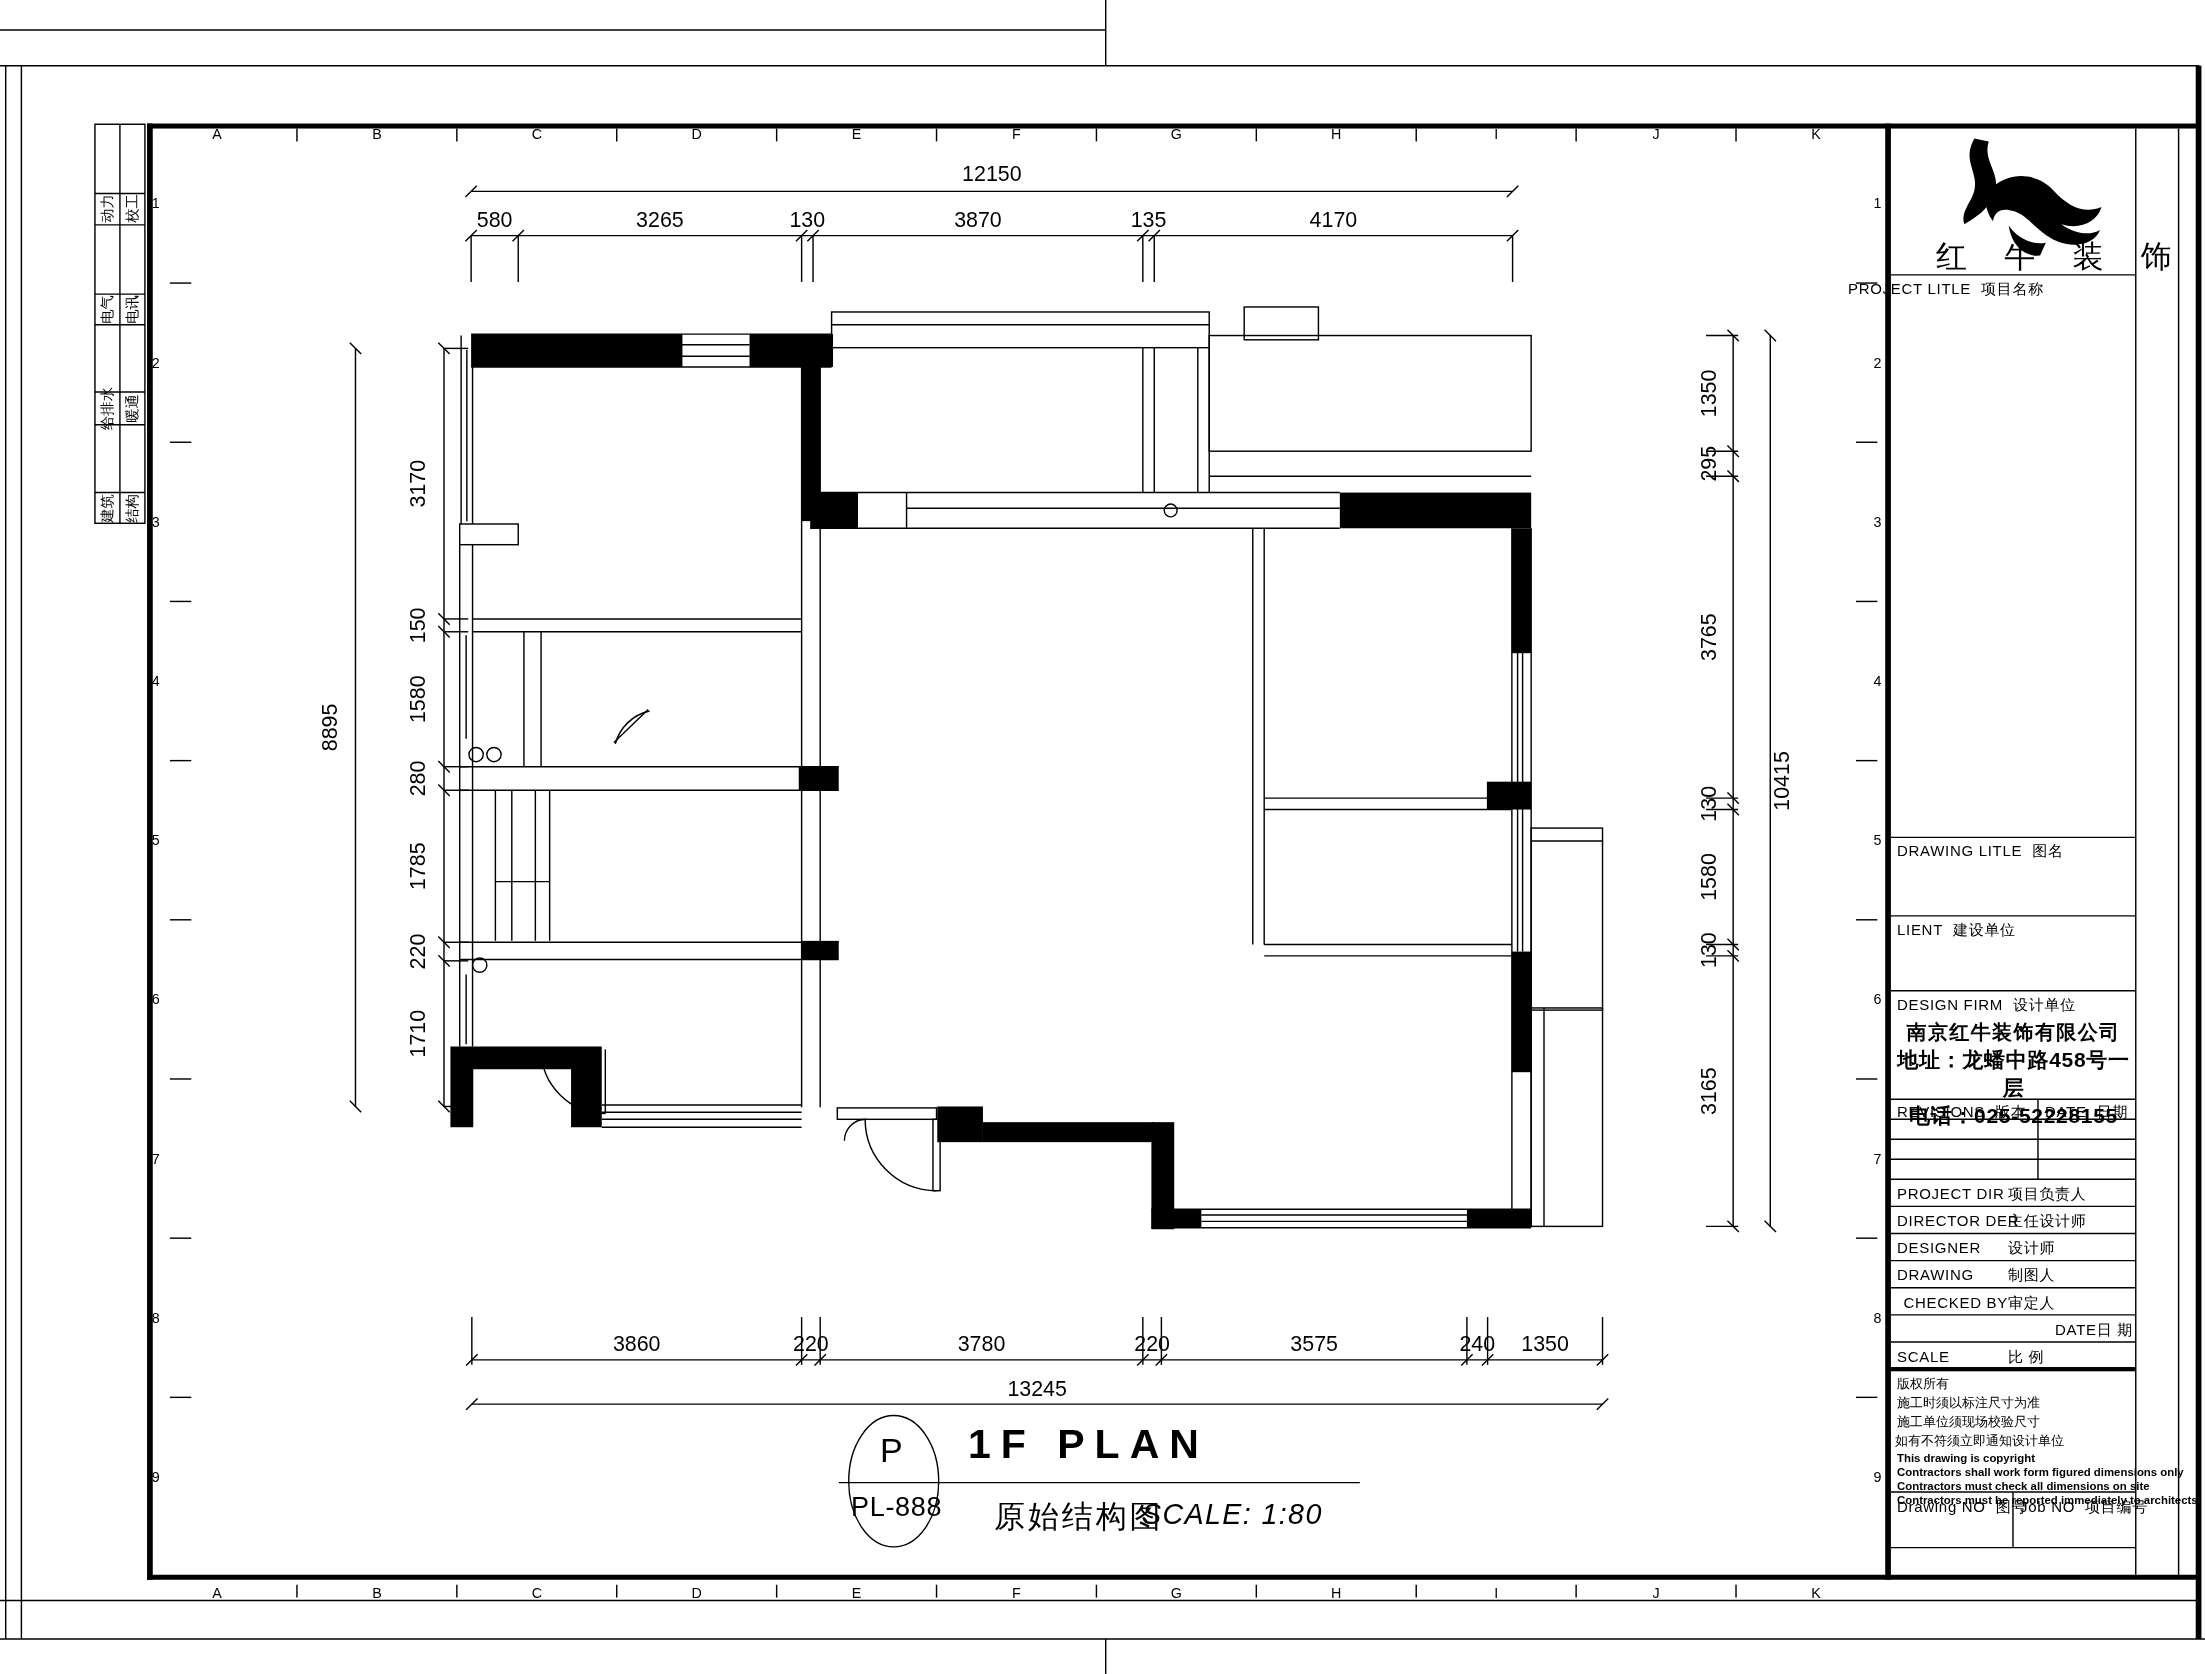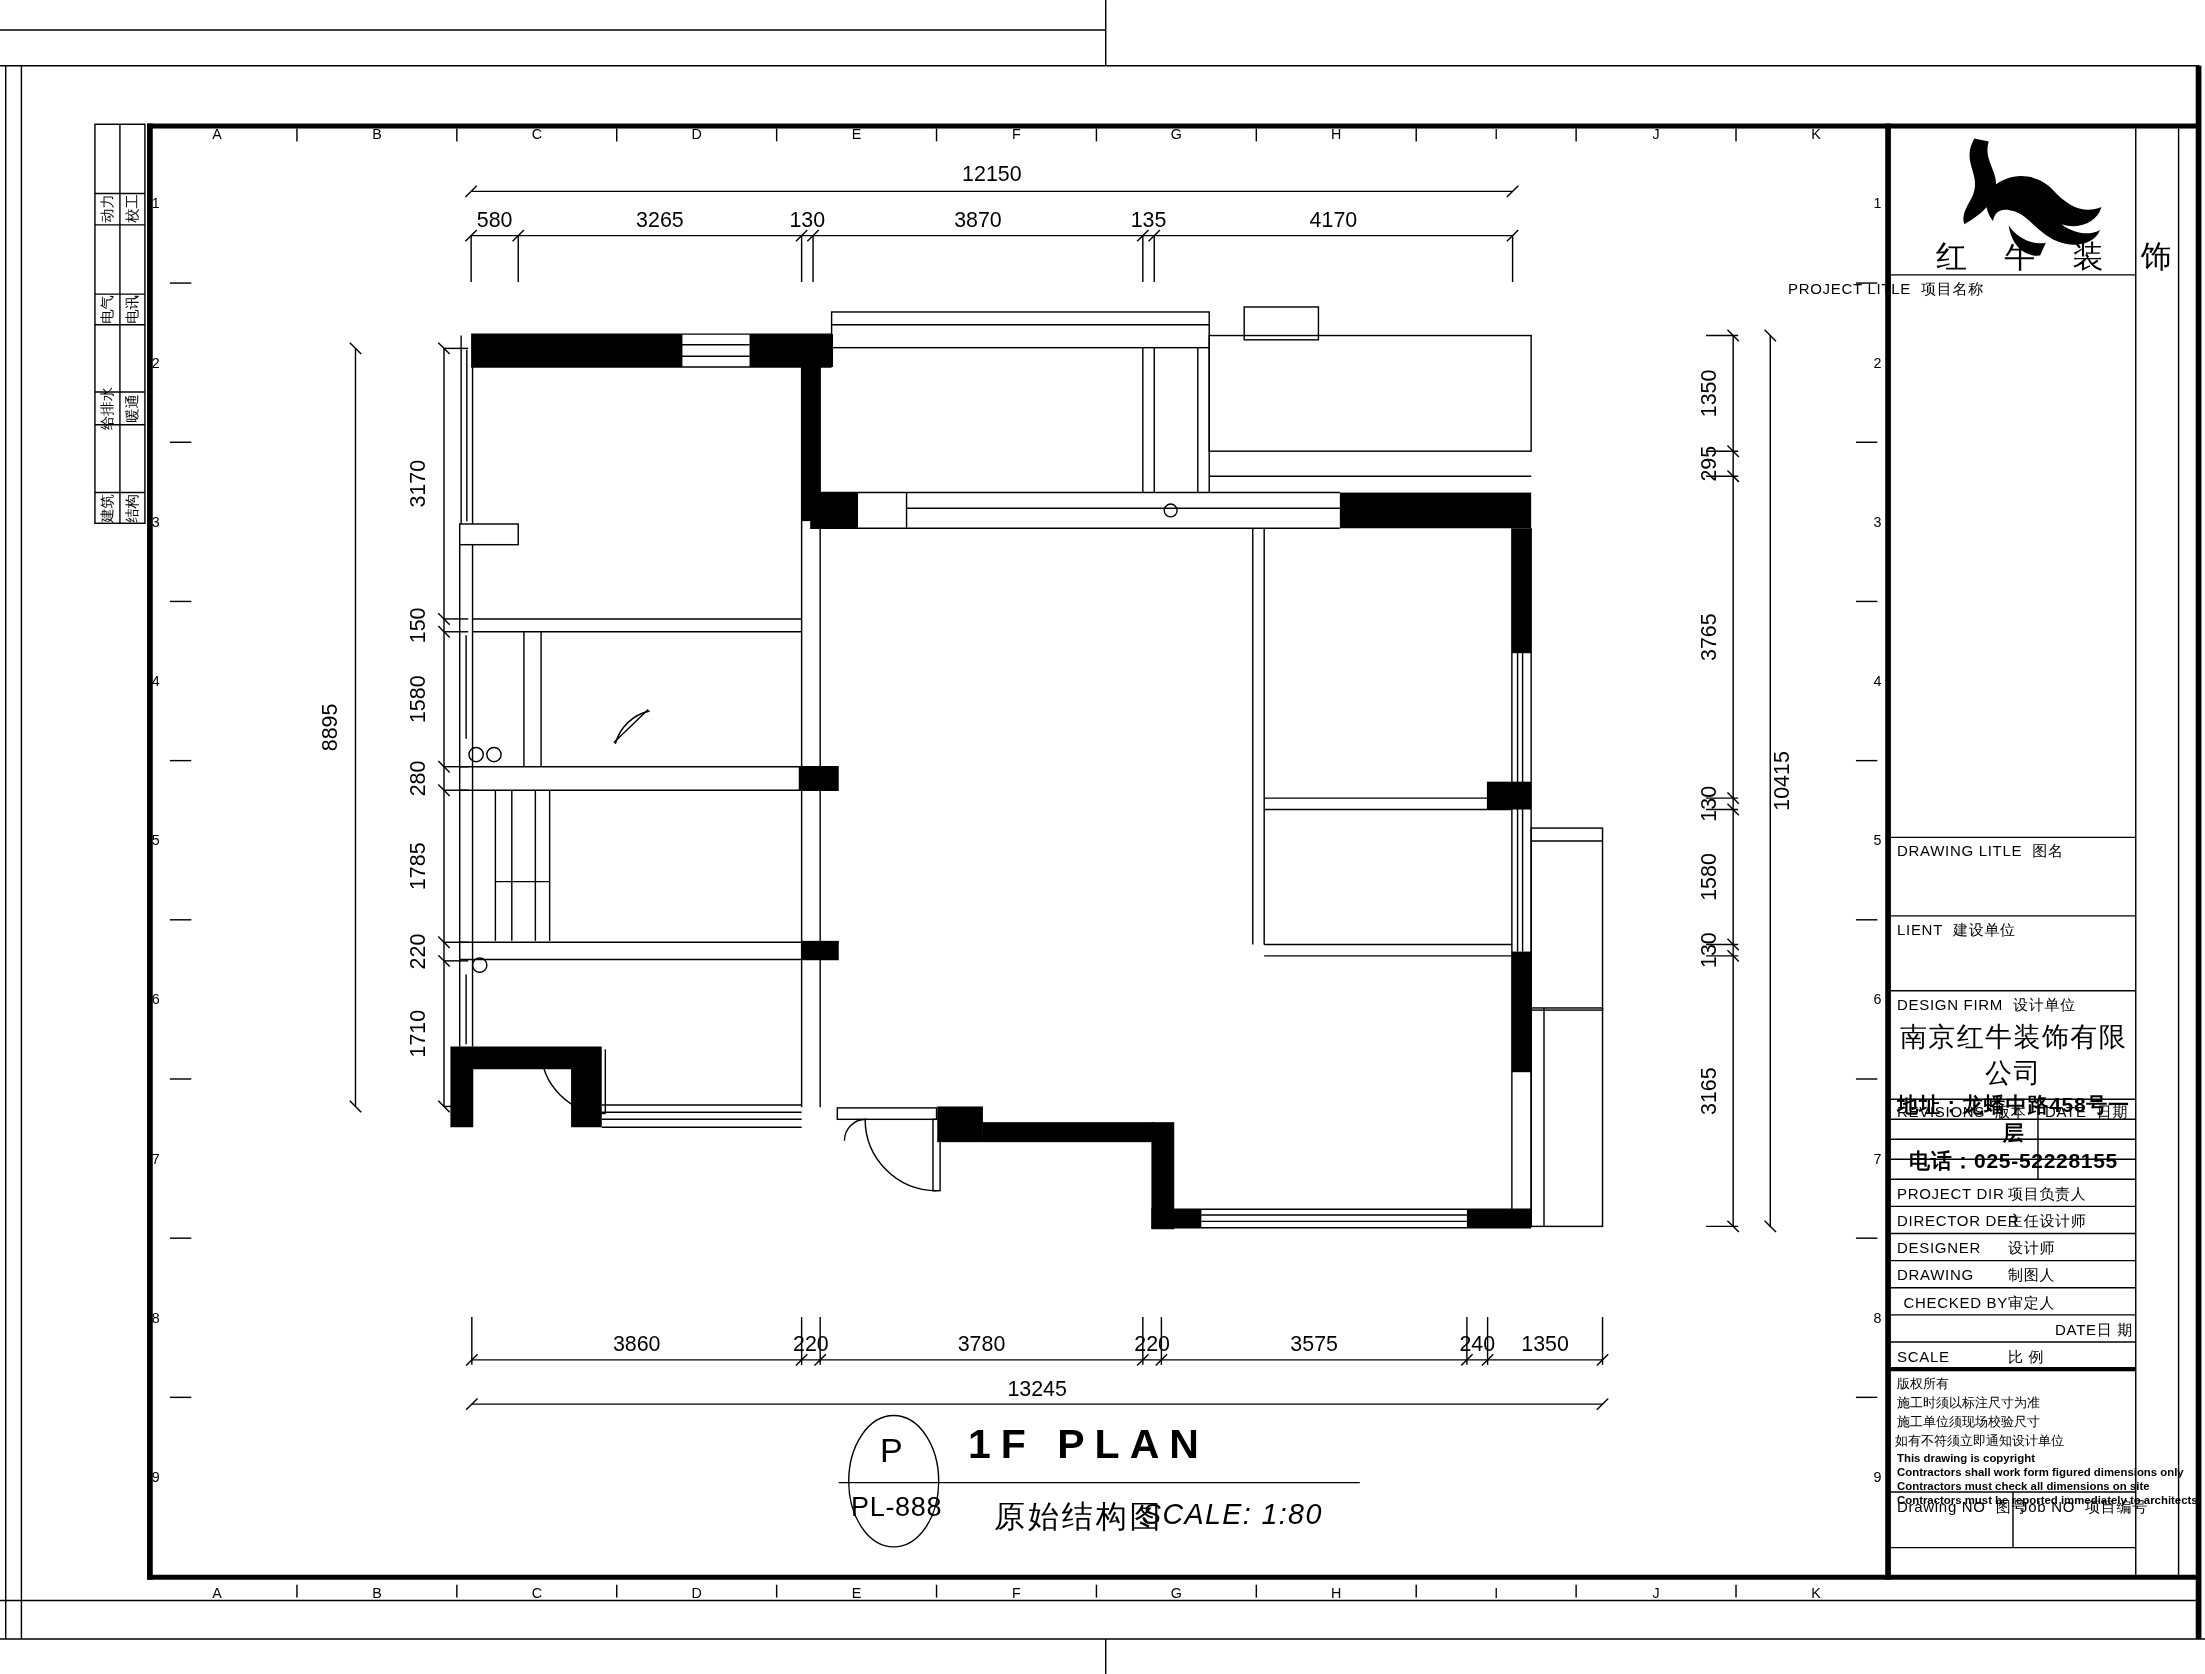--- a/index.html
+++ b/index.html
@@ -2,21 +2,21 @@
 <html style="font-size:11.4px"><head>
 <meta charset="utf-8">
 <style>
   html,body{margin:0;padding:0;background:#e8e8e8}
   #sheet{position:relative;width:2205px;height:1674px;background:#ffffff;
          font-family:"Liberation Sans",sans-serif;color:#000;overflow:hidden}
   #plan-svg{position:absolute;left:0;top:0}
   .abs{position:absolute}
   .tb-label{font-size:15px;letter-spacing:0.7px;white-space:nowrap}
   .tb-label .cn{margin-left:10px}
-  .co-name{font-size:27px;font-weight:normal;letter-spacing:1.4px}
+  .co-name{font-size:20px;font-weight:bold;letter-spacing:1.4px}
   .co-line{font-size:21px;font-weight:bold;letter-spacing:0.7px}
   .note-cn{font-size:13px;line-height:19px;white-space:nowrap}
   .note-en{font-size:11.4px;font-weight:bold;line-height:14.3px;white-space:nowrap}
   .disc{font-size:14.3px;white-space:nowrap;transform:rotate(-90deg);transform-origin:center}
   .disc-cell{display:flex;align-items:center;justify-content:center}
   .logo-cn{font-size:31px;letter-spacing:14.3px;white-space:nowrap}
   .plan-title-en{font-size:41px;font-weight:bold;letter-spacing:10px;white-space:nowrap}
   .plan-title-cn{font-size:31px;letter-spacing:2.9px;white-space:nowrap}
   .plan-scale{font-size:28.6px;font-style:italic;letter-spacing:1.4px;white-space:nowrap}
   .circ-p{font-size:34px}
@@ -405,21 +405,21 @@
         <text x="2630" y="1853" class="grid-t" text-anchor="middle">8</text>
         <line x1="238" y1="1957.5" x2="268" y2="1957.5" stroke="#000" stroke-width="2"></line>
         <line x1="2600" y1="1957.5" x2="2630" y2="1957.5" stroke="#000" stroke-width="2"></line>
         <text x="218" y="2076" class="grid-t" text-anchor="middle">9</text>
         <text x="2630" y="2076" class="grid-t" text-anchor="middle">9</text>
       </g>
 </svg>
 
   <div class="abs logo-cn" style="left:1936px;top:236px">红 牛 装 饰</div>
 
-  <div class="abs tb-label" style="left:1788px;top:280px">
+  <div class="abs tb-label" style="left:1848px;top:280px">
     <span>PROJECT LITLE</span><span class="cn">项目名称</span>
   </div>
   <div class="abs tb-label" style="left:1897px;top:842px">
     <span>DRAWING LITLE</span><span class="cn">图名</span>
   </div>
   <div class="abs tb-label" style="left:1897px;top:921px">
     <span>LIENT</span><span class="cn">建设单位</span>
   </div>
   <div class="abs tb-label" style="left:1897px;top:996px">
     <span>DESIGN FIRM</span><span class="cn">设计单位</span>

